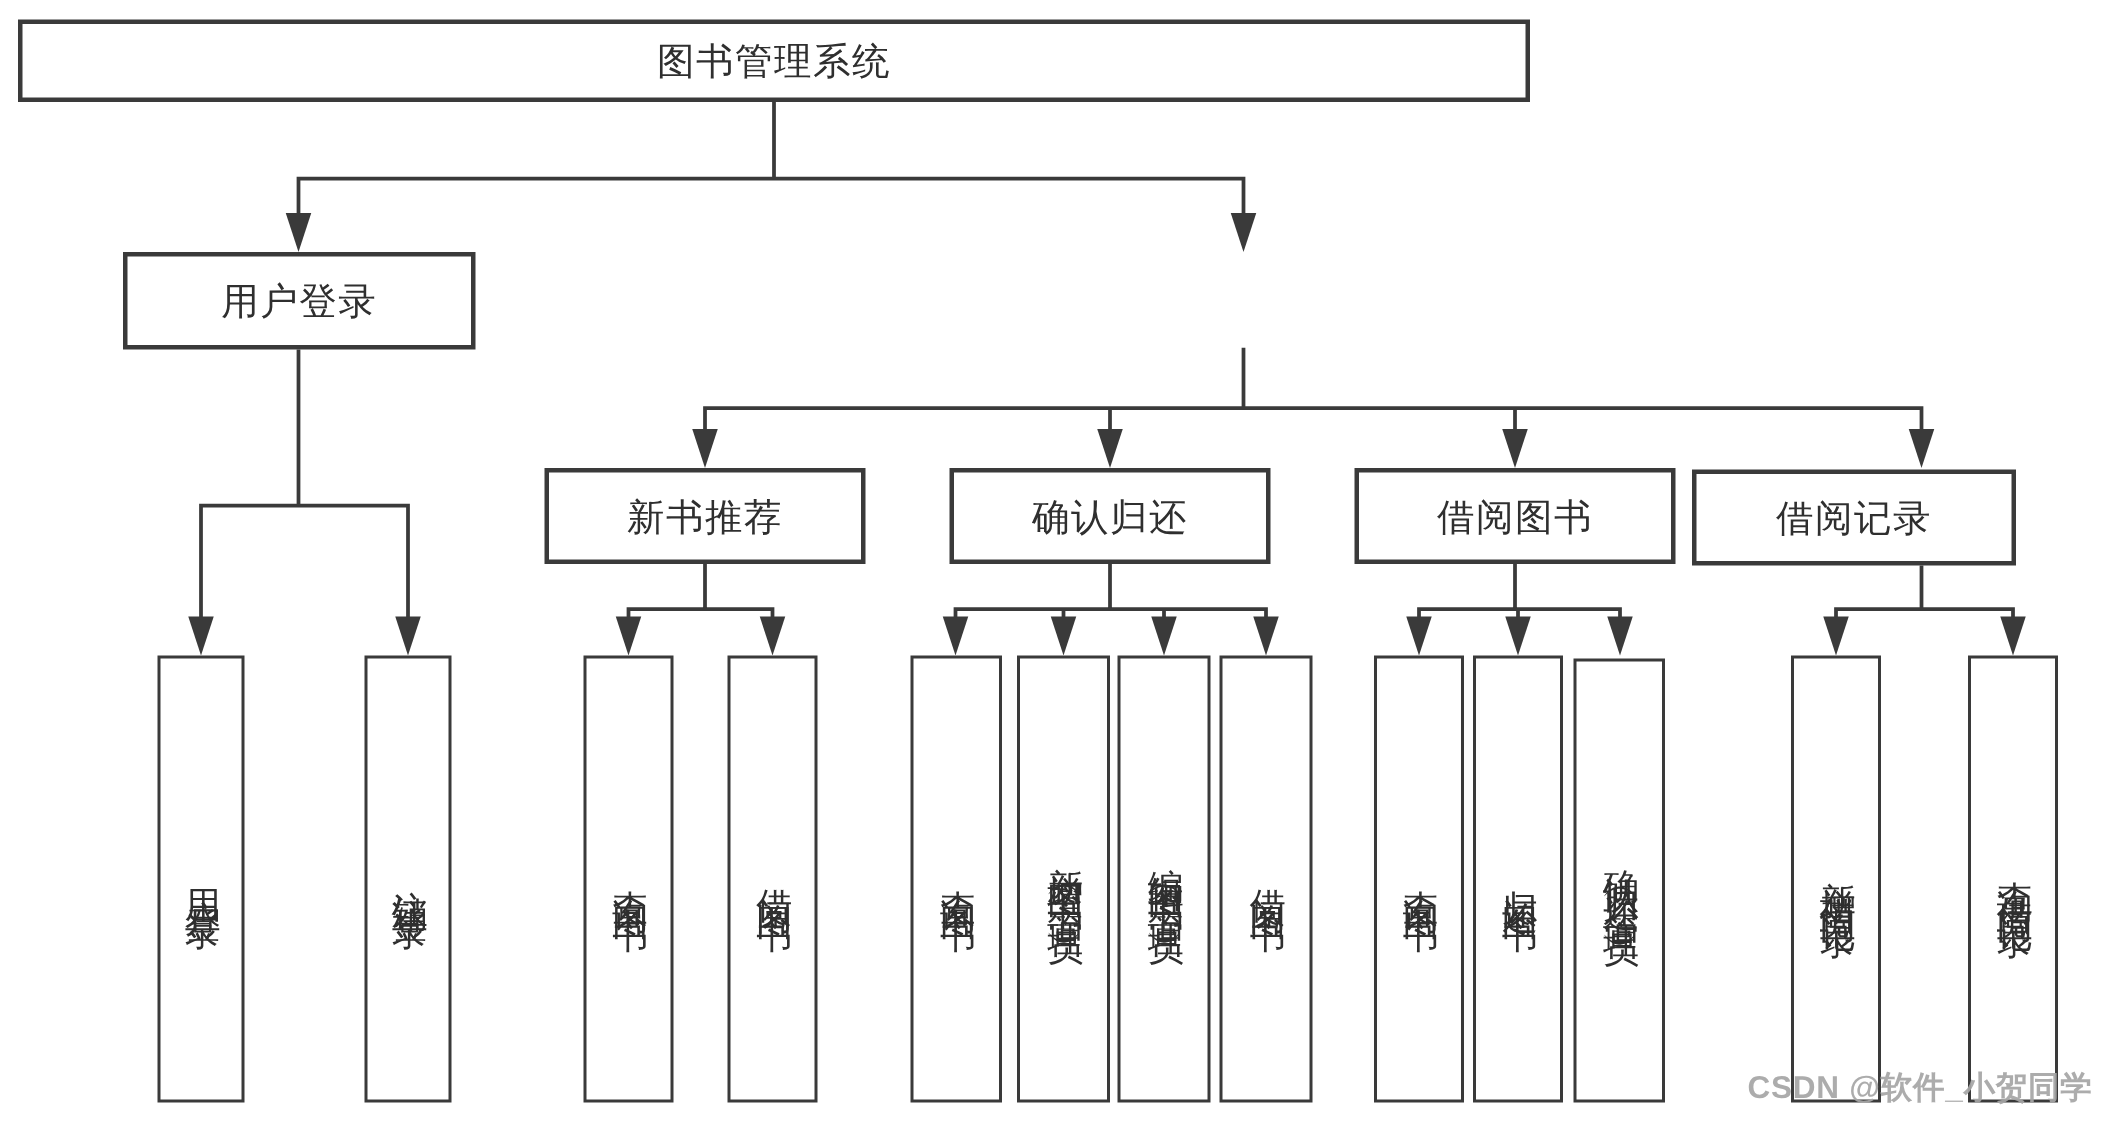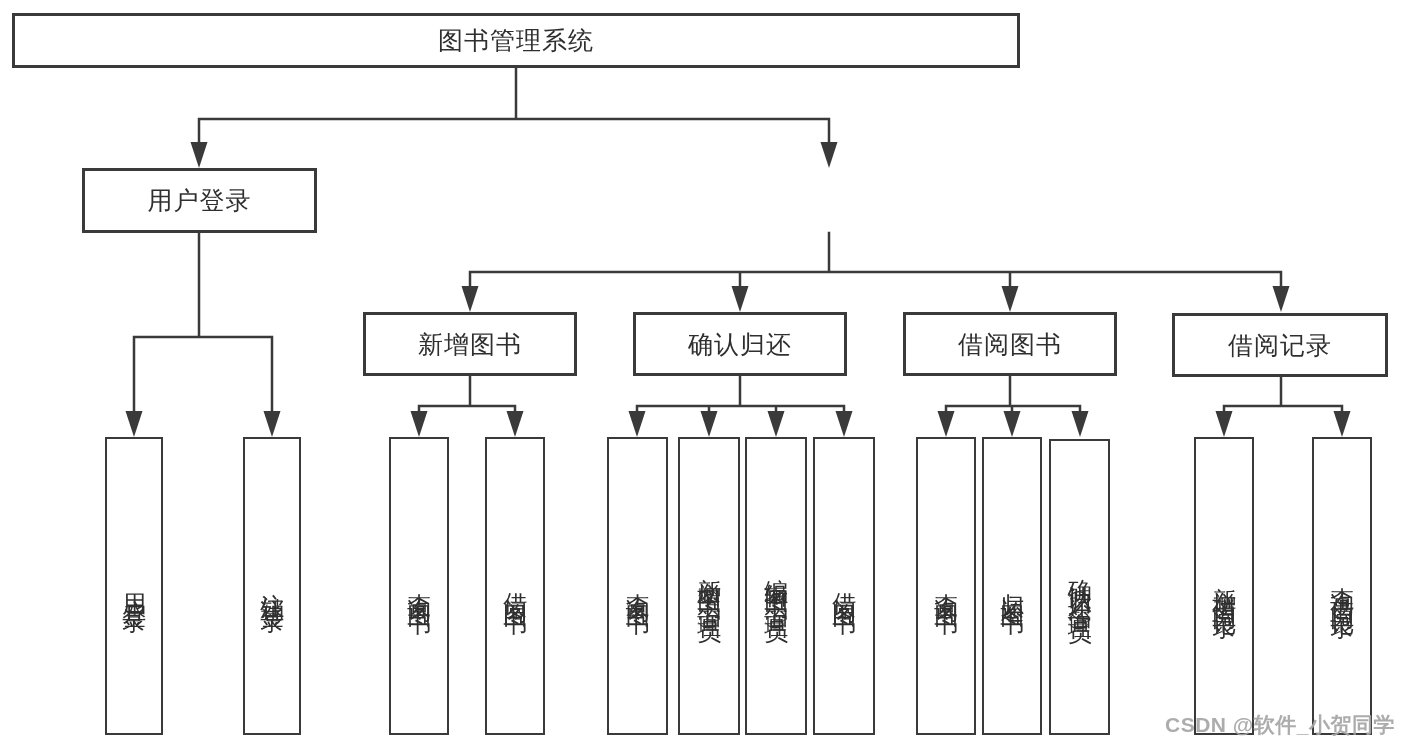--- a/index.html
+++ b/index.html
@@ -111,29 +111,29 @@
 
   <div class="node" style="left:12px;top:13px;width:1008px;height:55px">
     <span class="lbl">图书管理系统</span>
   </div>
 
   <div class="node" style="left:82px;top:168px;width:235px;height:65px">
     <span class="lbl">用户登录</span>
   </div>
 
   <div class="node" style="left:363px;top:312px;width:214px;height:64px">
-    <span class="lbl">新增图书</span>
+    <span class="lbl">新书推荐</span>
   </div>
   <div class="node" style="left:633px;top:312px;width:214px;height:64px">
     <span class="lbl">确认归还</span>
   </div>
   <div class="node" style="left:903px;top:312px;width:214px;height:64px">
     <span class="lbl">借阅图书</span>
   </div>
-  <div class="node" style="left:1172px;top:313px;width:216px;height:64px">
+  <div class="node" style="left:1128px;top:313px;width:216px;height:64px">
     <span class="lbl">借阅记录</span>
   </div>
 
   <div class="node vnode" style="left:105px;top:437px;width:58px;height:298px">
     <span class="lbl">用户登录</span>
   </div>
   <div class="node vnode" style="left:243px;top:437px;width:58px;height:298px">
     <span class="lbl">注销登录</span>
   </div>
 

